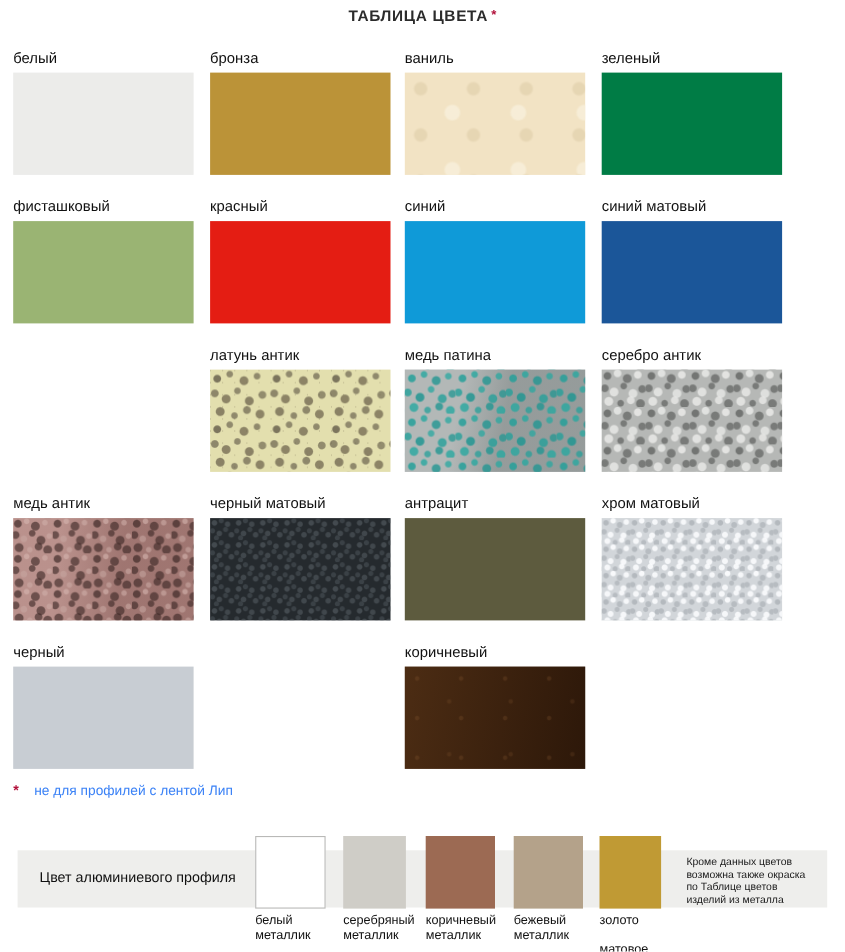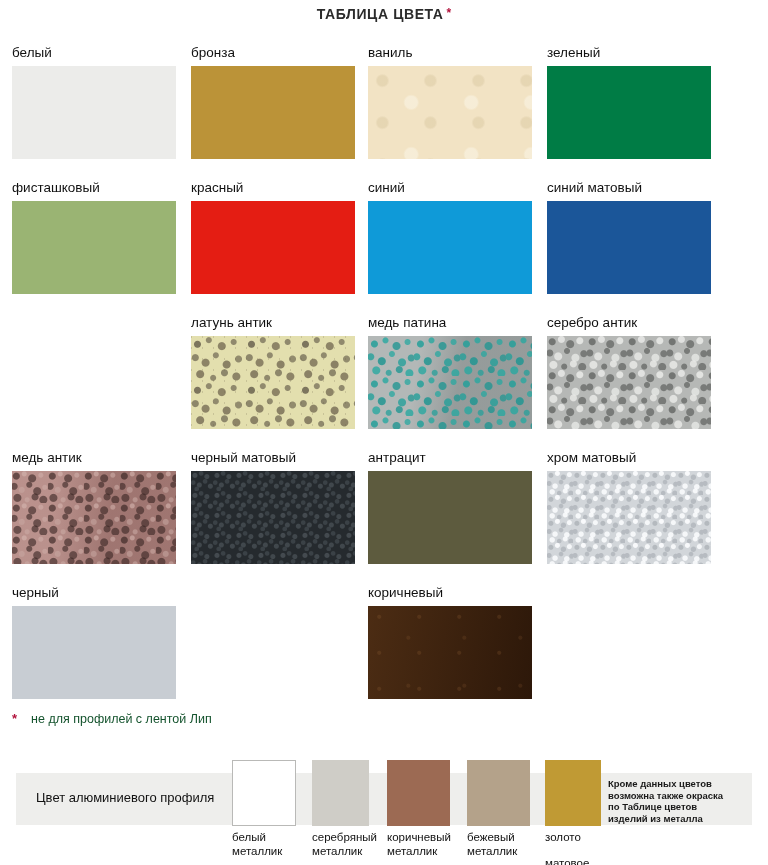--- a/index.html
+++ b/index.html
@@ -226,21 +226,21 @@
   }
   #footnote-asterisk {
     color: #b2123c;
     font-size: 13px;
     font-weight: bold;
     line-height: 1;
     vertical-align: top;
   }
   #footnote-text {
     font-size: 12.5px;
-    color: #14532d;
+    color: #3b82f6;
     margin-left: 14px;
     vertical-align: top;
     margin-top: 32px;
   }
 
   
   #profile-section {
     position: absolute;
     top: 760px;
     left: 0;
@@ -276,26 +276,26 @@
   }
   .profile-name {
     font-size: 11.5px;
     line-height: 13.5px;
     color: #111111;
     margin-top: 5px;
     white-space: nowrap;
   }
   #profile-note {
     position: absolute;
-    left: 608px;
+    left: 624px;
     top: 18px;
     width: 140px;
     font-size: 9.5px;
     line-height: 11.6px;
-    font-weight: bold;
+    font-weight: normal;
     color: #1a1a1a;
   }
   #profile-note div { white-space: nowrap; }
 </style>
 </head>
 <body>
 
 <div id="title-bar">
   <span id="title-text">ТАБЛИЦА ЦВЕТА</span><span class="asterisk">*</span>
 </div>

